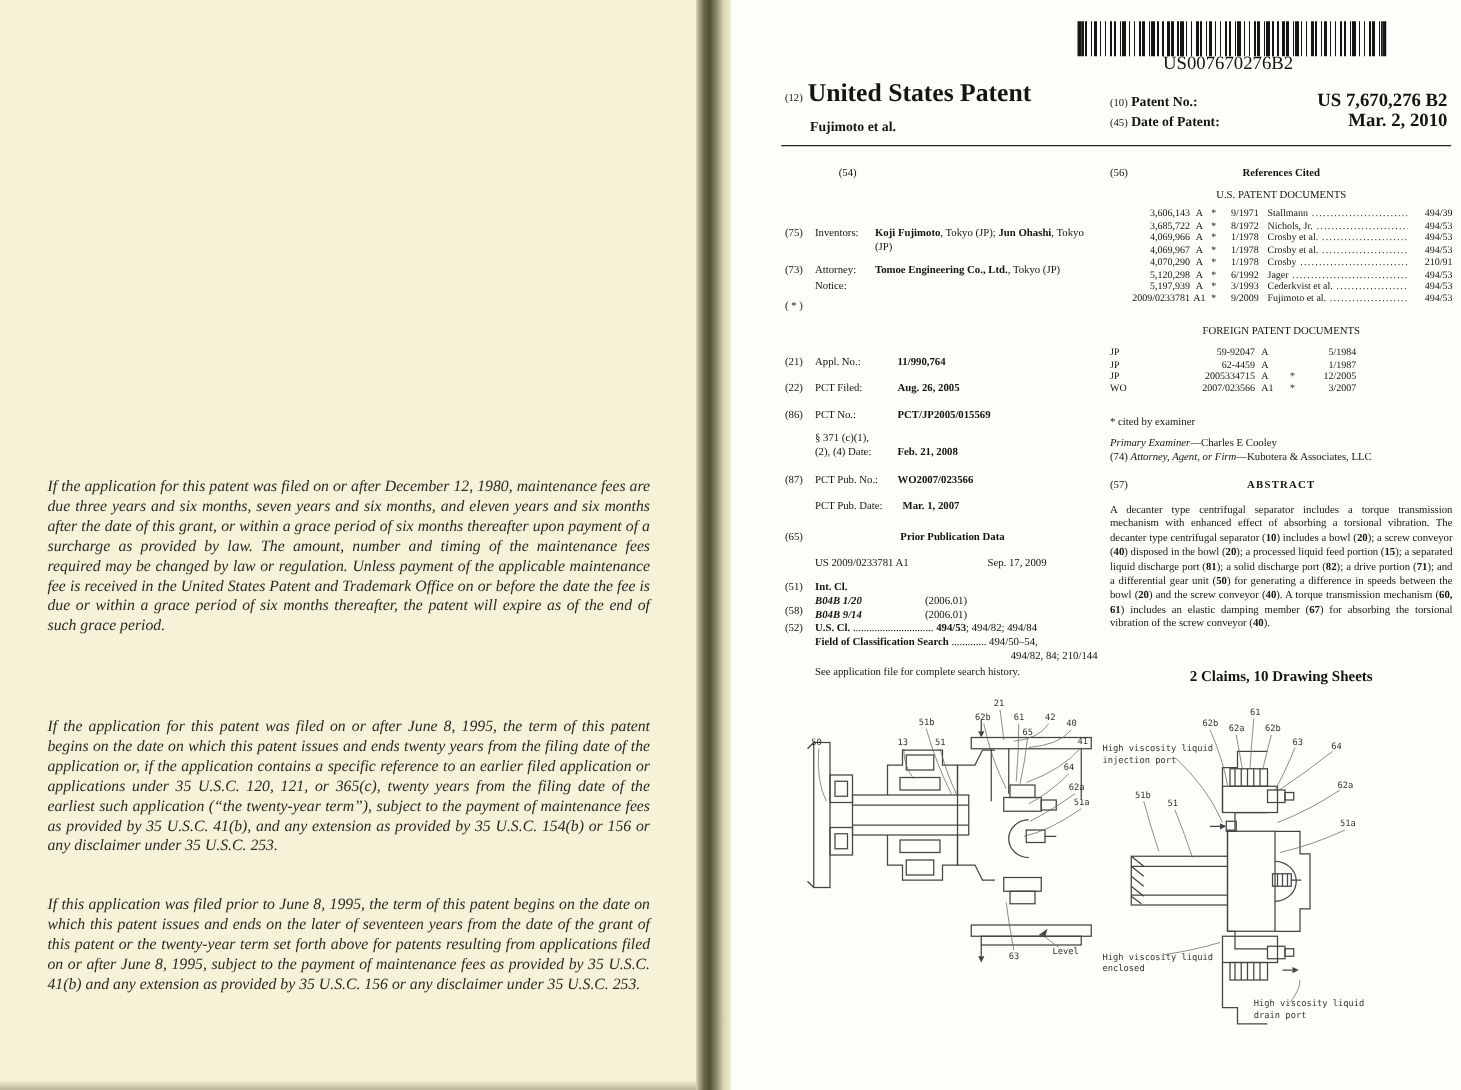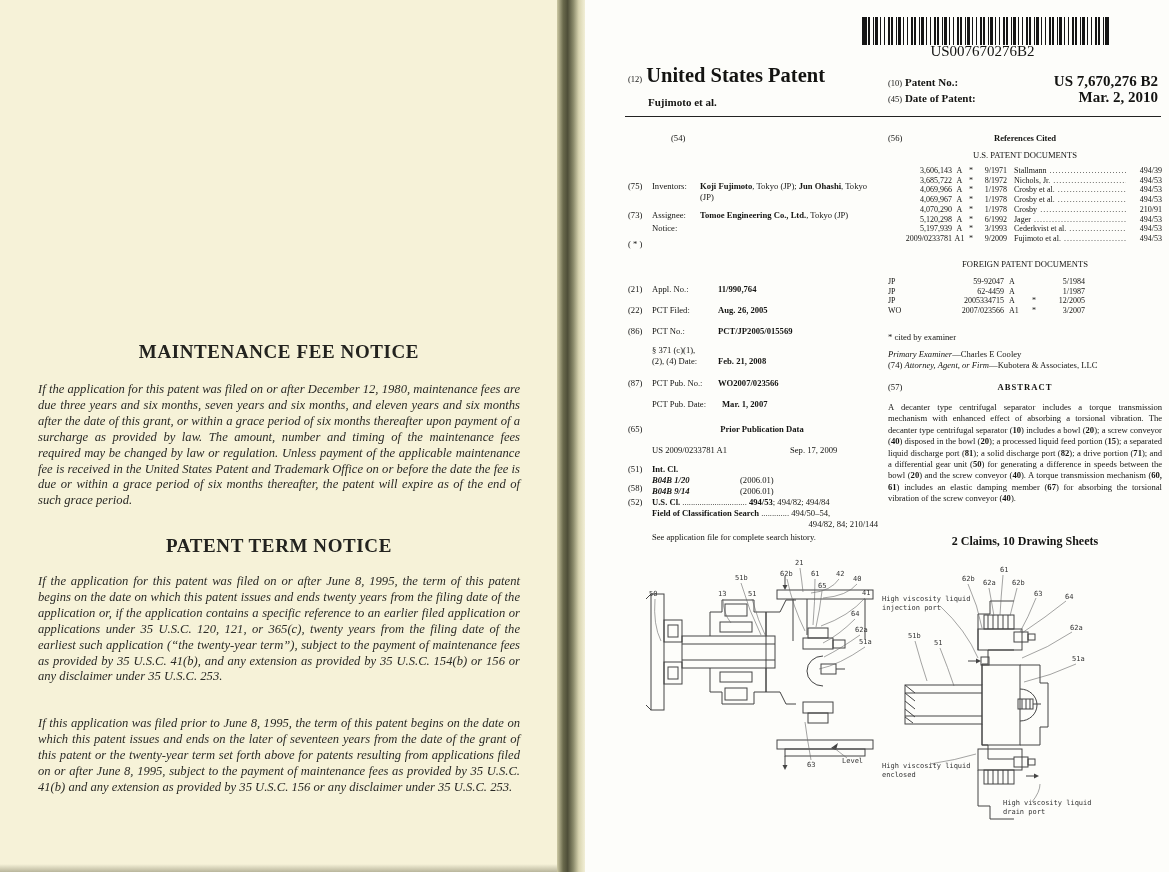--- a/index.html
+++ b/index.html
@@ -57,23 +57,21 @@
   .for-row .fdate{width:46px;text-align:right;}
   .fig-label{font-family:"DejaVu Sans Mono",monospace;font-size:7px;fill:#333;}
   svg .machine{stroke:#444;fill:none;stroke-width:1;}
   svg .leader{stroke:#666;fill:none;stroke-width:.6;}
   svg .fill{fill:#444;stroke:none;}
 </style>
 </head>
 <body>
 
 <div class="abs left-page">
-  <div class="abs notice-heading" style="top:341px;">MAINTENANCE FEE NOTICE</div>
   <div class="abs notice-body" style="top:382px;">If the application for this patent was filed on or after December 12, 1980, maintenance fees are due three years and six months, seven years and six months, and eleven years and six months after the date of this grant, or within a grace period of six months thereafter upon payment of a surcharge as provided by law. The amount, number and timing of the maintenance fees required may be changed by law or regulation. Unless payment of the applicable maintenance fee is received in the United States Patent and Trademark Office on or before the date the fee is due or within a grace period of six months thereafter, the patent will expire as of the end of such grace period.</div>
-  <div class="abs notice-heading" style="top:535px;">PATENT TERM NOTICE</div>
   <div class="abs notice-body" style="top:574px;">If the application for this patent was filed on or after June 8, 1995, the term of this patent begins on the date on which this patent issues and ends twenty years from the filing date of the application or, if the application contains a specific reference to an earlier filed application or applications under 35 U.S.C. 120, 121, or 365(c), twenty years from the filing date of the earliest such application (“the twenty-year term”), subject to the payment of maintenance fees as provided by 35 U.S.C. 41(b), and any extension as provided by 35 U.S.C. 154(b) or 156 or any disclaimer under 35 U.S.C. 253.</div>
   <div class="abs notice-body" style="top:716px;">If this application was filed prior to June 8, 1995, the term of this patent begins on the date on which this patent issues and ends on the later of seventeen years from the date of the grant of this patent or the twenty-year term set forth above for patents resulting from applications filed on or after June 8, 1995, subject to the payment of maintenance fees as provided by 35 U.S.C. 41(b) and any extension as provided by 35 U.S.C. 156 or any disclaimer under 35 U.S.C. 253.</div>
   <div class="abs edge-bottom"></div>
 </div>
 
 <div class="abs spine"></div>
 
 <div class="abs right-page">
 
   <div class="abs barcode"></div>
@@ -94,21 +92,21 @@
   </div>
   <div class="abs hdr-rule"></div>
 
   <div class="abs fnum" style="top:133px;margin-left:43px;">(54)</div>
 
   <div class="abs fnum" style="top:181px;">(75)</div>
   <div class="abs flabel" style="top:181px;">Inventors:</div>
   <div class="abs fval" style="left:115px;top:181px;width:172px;"><span style="font-weight: bold;">Koji Fujimoto</span><span>, Tokyo (JP); </span><span style="font-weight: bold;">Jun Ohashi</span><span>, Tokyo (JP)</span></div>
 
   <div class="abs fnum" style="top:210px;">(73)</div>
-  <div class="abs flabel" style="top:210px;">Assignee:</div>
+  <div class="abs flabel" style="top:210px;">Attorney:</div>
   <div class="abs fval" style="left:115px;top:210px;width:155px;"><span style="font-weight: bold;">Tomoe Engineering Co., Ltd.</span><span>, Tokyo (JP)</span></div>
 
   <div class="abs fnum" style="top:239px;">( * )</div>
   <div class="abs flabel" style="top:223px;">Notice:</div>
 
   <div class="abs fnum" style="top:284px;">(21)</div>
   <div class="abs flabel" style="top:284px;">Appl. No.:</div>
   <div class="abs fval bold" style="left:133px;top:284px;">11/990,764</div>
 
   <div class="abs fnum" style="top:305px;">(22)</div>

